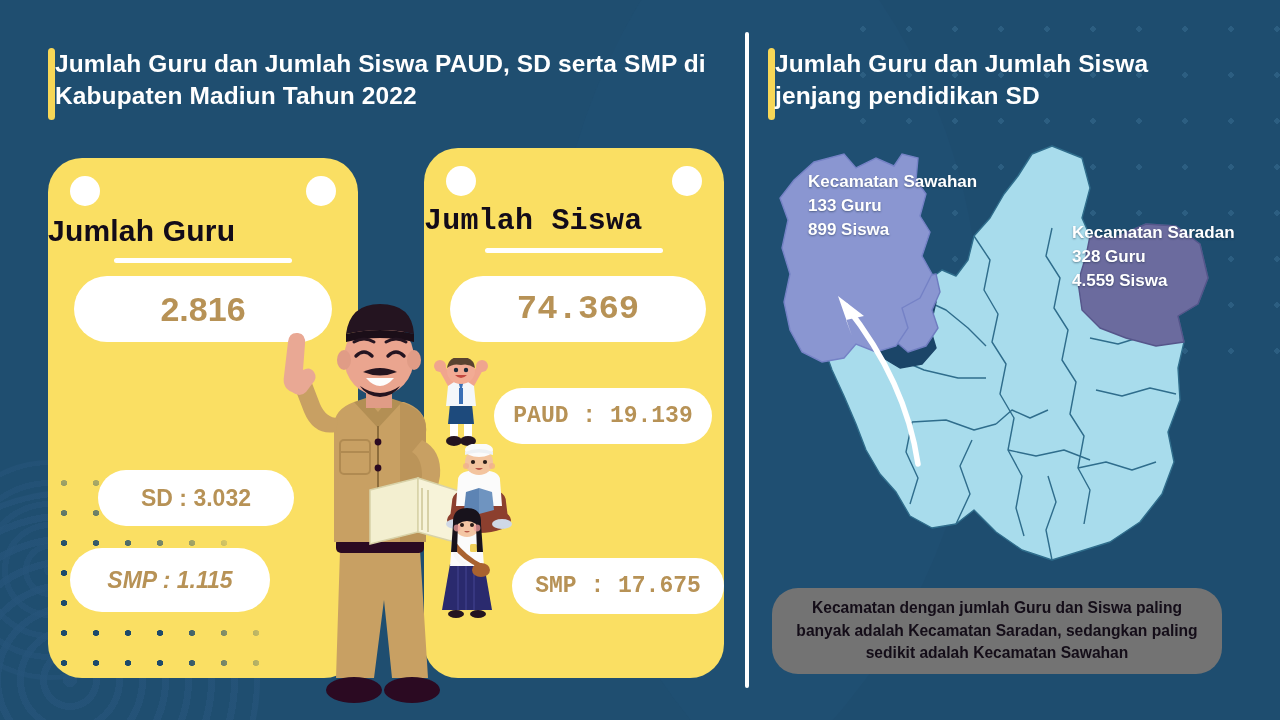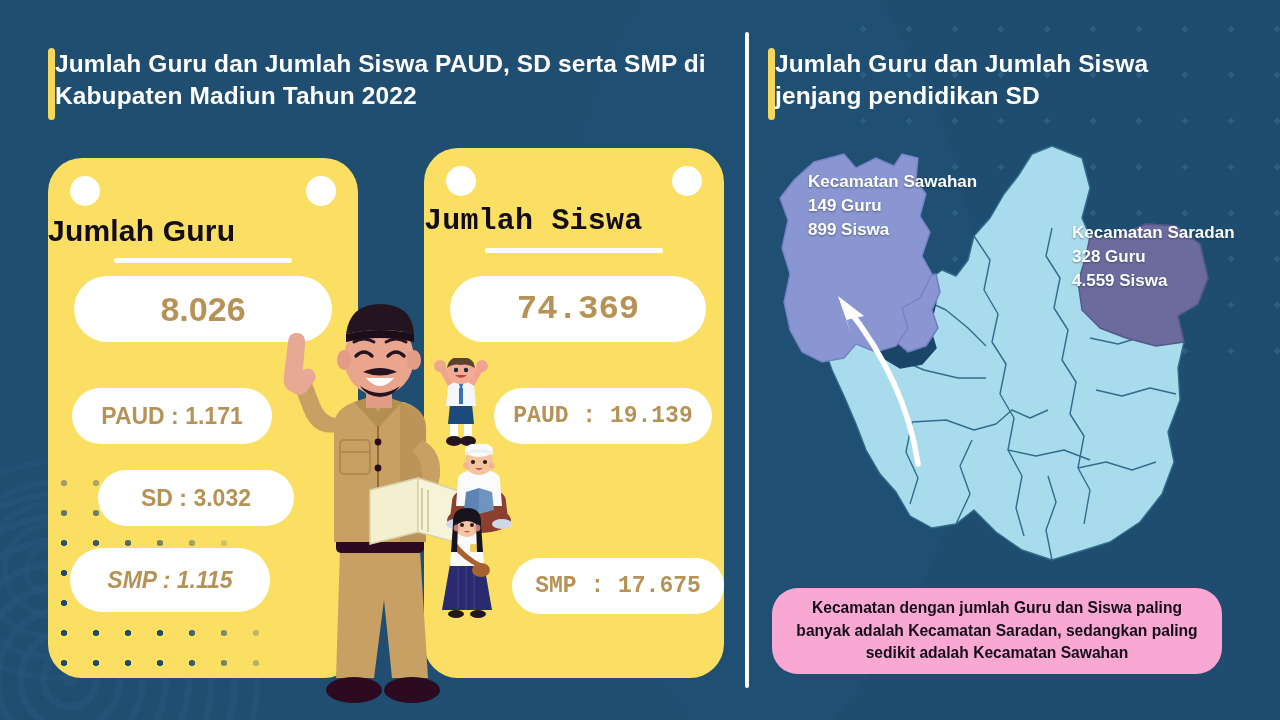--- a/index.html
+++ b/index.html
@@ -130,21 +130,21 @@
     position:absolute; color:#ffffff; font-weight:bold; font-size:17px;
     line-height:1.42; text-shadow:0 1px 2px rgba(10,30,50,.45);
     white-space:nowrap;
   }
   #label-sawahan { left:808px; top:170px; }
   #label-saradan { left:1072px; top:221px; }
 
   
   #caption {
     position:absolute; left:772px; top:588px; width:450px; height:86px;
-    background:#f9a8d4; border-radius:26px;
+    background:#737373; border-radius:26px;
     display:flex; align-items:center; justify-content:center; text-align:center;
     color:#140d18; font-weight:bold; font-size:15.6px; line-height:1.45;
     padding:0 14px;
   }
 </style>
 </head>
 <body>
 
 <div class="bg-layer">
   <div class="bg-sheen"></div>
@@ -165,22 +165,21 @@
 </div>
 
 <div class="divider"></div>
 
 <div class="card" id="card-guru">
   <div class="card-dots"></div>
   <div class="punch l"></div>
   <div class="punch r"></div>
   <div class="card-title">Jumlah Guru</div>
   <div class="card-rule"></div>
-  <div class="pill big" id="guru-total">8.026</div>
-  <div class="pill sub" id="guru-paud">PAUD : 1.171</div>
+  <div class="pill big" id="guru-total">2.816</div>
   <div class="pill sub" id="guru-sd">SD : 3.032</div>
   <div class="pill sub" id="guru-smp">SMP : 1.115</div>
 </div>
 
 <div class="card" id="card-siswa">
   <div class="punch l"></div>
   <div class="punch r"></div>
   <div class="card-title">Jumlah Siswa</div>
   <div class="card-rule"></div>
   <div class="pill big" id="siswa-total">74.369</div>
@@ -348,21 +347,21 @@
          L96 212 L84 226 L62 230 L42 220 L30 198 L24 170 L30 142 L22 116 L28 88
          L20 66 L34 48 Z"></path>
 
     <path fill="none" stroke="#ffffff" stroke-width="5.5" stroke-linecap="round" d="M158 332 Q146 250 86 174"></path>
     <path fill="#ffffff" d="M78 164 L104 184 L86 188 L92 204 Z"></path>
   </svg>
 </div>
 
 <div class="map-label" id="label-sawahan">
   <div>Kecamatan Sawahan</div>
-  <div>149 Guru</div>
+  <div>133 Guru</div>
   <div>899 Siswa</div>
 </div>
 
 <div class="map-label" id="label-saradan">
   <div>Kecamatan Saradan</div>
   <div>328 Guru</div>
   <div>4.559 Siswa</div>
 </div>
 
 <div id="caption">Kecamatan dengan jumlah Guru dan Siswa paling banyak adalah Kecamatan Saradan, sedangkan paling sedikit adalah Kecamatan Sawahan</div>

